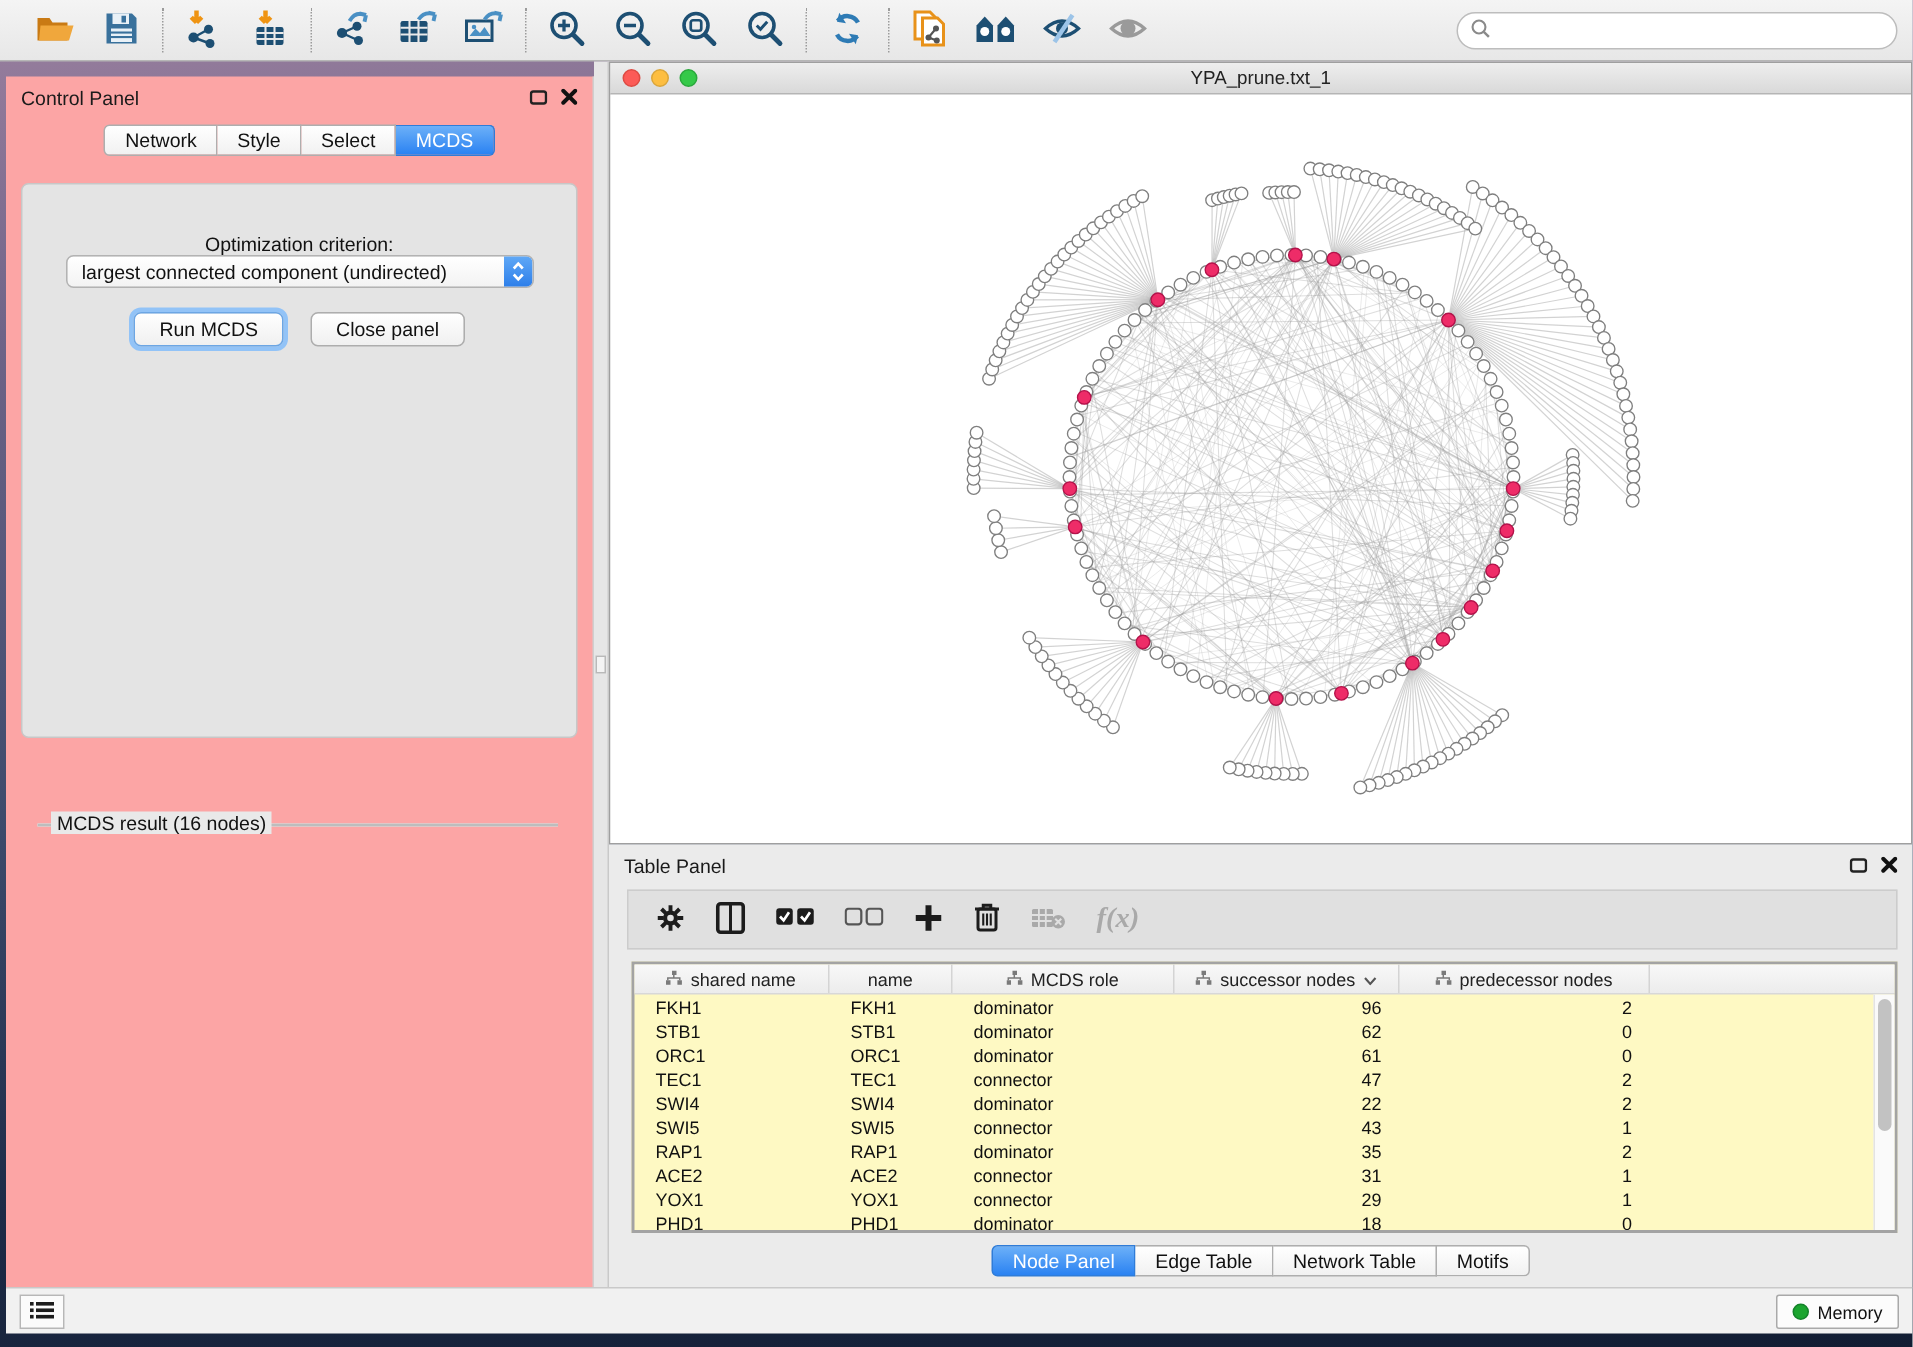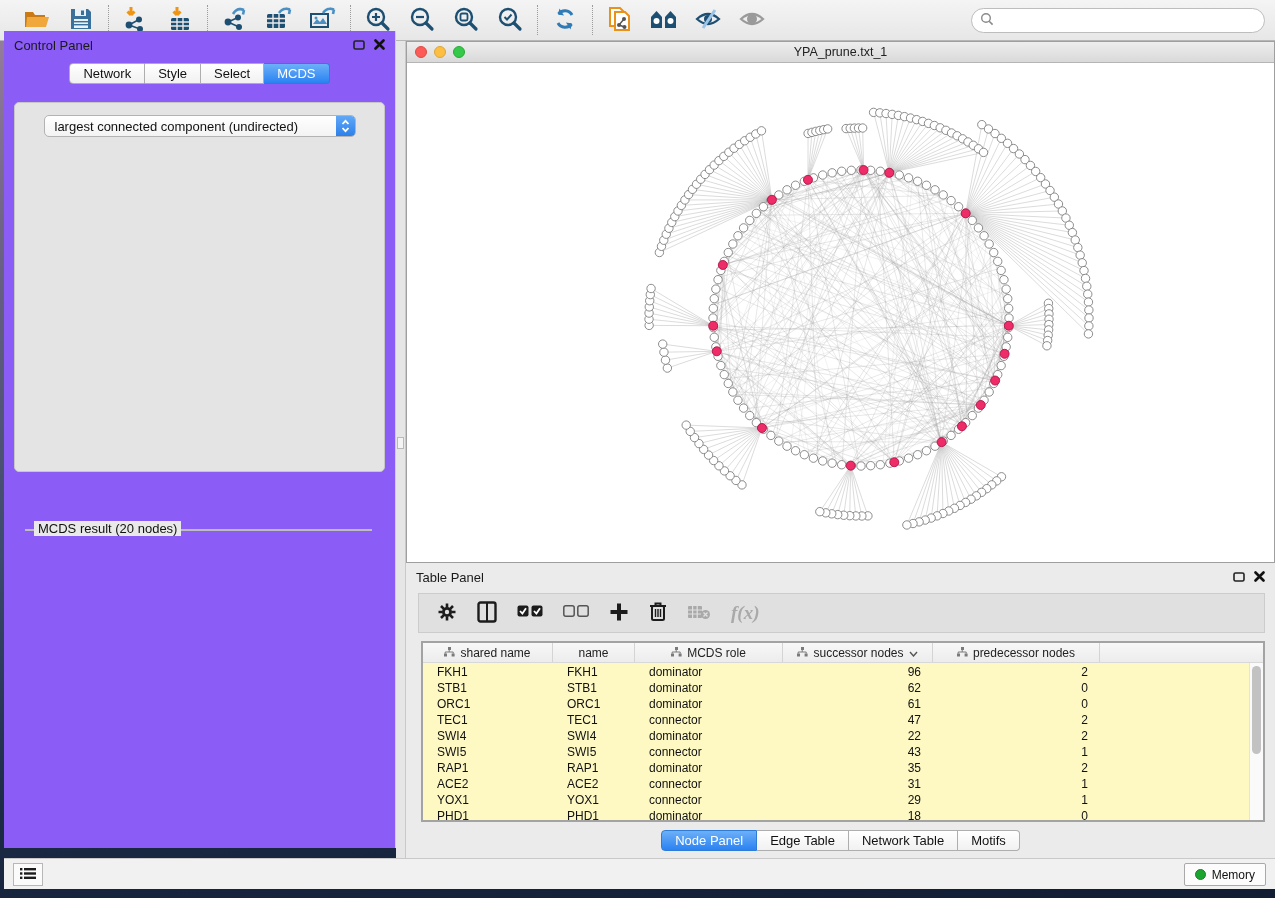--- a/index.html
+++ b/index.html
@@ -13,34 +13,34 @@
   .toolbar { position:absolute; left:0; top:0; width:1275px; height:41px;
     background:linear-gradient(#f4f4f4,#e7e7e7); border-bottom:1px solid #b6b6b6;
     display:flex; align-items:center; padding:0 10px; }
   .tb-group { display:flex; align-items:center; gap:14px; padding:0 12px; }
   .tb-sep { width:0; height:30px; border-left:1px dotted #9b9b9b; }
   .tb-btn { width:30px; height:28px; display:flex; align-items:center; justify-content:center; cursor:default; }
   .search-wrap { margin-left:auto; width:294px; height:25px; background:#fff; border:1px solid #bdbdbd;
     border-radius:13px; display:flex; align-items:center; padding:0 8px; gap:5px; }
   .search-wrap input { border:none; outline:none; flex:1; font-size:12px; font-family:"Liberation Sans",sans-serif; background:transparent; }
   
-  .control-panel { position:absolute; left:4px; top:31px; width:392px; height:817px; background:#8b5cf6; border-right:1px solid #cfcfcf; }
+  .control-panel { position:absolute; left:4px; top:51px; width:392px; height:817px; background:#fca5a5; border-right:1px solid #cfcfcf; }
   .panel-titlebar { height:28px; display:flex; align-items:center; padding:0 10px; }
   .panel-title { font-size:13px; color:#1a1a1a; }
   .panel-wctl { margin-left:auto; display:flex; gap:9px; align-items:center; }
   .cp-tabs { position:absolute; left:0; top:32px; width:100%; display:flex; justify-content:center; z-index:2; }
   .seg-btn { height:21px; padding:0 13px; background:linear-gradient(#ffffff,#f1f1f1); border:1px solid #aeaeae;
     border-left:none; font-size:13px; display:flex; align-items:center; color:#111; }
   .seg-btn:first-child { border-left:1px solid #aeaeae; border-radius:4px 0 0 4px; }
   .seg-btn:last-child { border-radius:0 4px 4px 0; }
   .seg-btn.active { background:linear-gradient(#6cb0f8,#2a82f2); color:#fff; border-color:#2f7cd8; }
   .cp-body { position:absolute; left:10px; right:10px; top:43px; height:370px;
     border:1px solid #c7c7c7; border-radius:5px; background:#e4e4e4; }
   .opt-label { text-align:center; margin-top:32px; font-size:13px; }
-  .select-row { display:flex; justify-content:center; margin-top:12px; }
+  .select-row { display:flex; justify-content:center; }
   .mac-select { width:312px; height:22px; background:linear-gradient(#ffffff,#f3f3f3); border:1px solid #b3b3b3;
     border-radius:5px; display:flex; align-items:center; overflow:hidden; }
   .mac-select .val { flex:1; padding-left:10px; font-size:13px; white-space:nowrap; }
   .mac-select .stepper { width:19px; height:22px; background:linear-gradient(#62aaf7,#2b7de9);
     display:flex; flex-direction:column; align-items:center; justify-content:center; gap:1px; }
   .btn-row { display:flex; justify-content:center; gap:18px; margin-top:16px; }
   .mac-btn { height:23px; padding:0 16px; background:linear-gradient(#ffffff,#f0f0f0); border:1px solid #adadad;
     border-radius:5px; font-size:13px; font-family:"Liberation Sans",sans-serif; color:#111; }
   .mac-btn.focus-ring { box-shadow:0 0 0 3px #92c3f7; border-color:#6ca6e4; }
   .result-box { position:absolute; left:10px; right:12px; top:426px; bottom:20px; border:1px solid #bdbdbd; background:#fff; }
@@ -260,33 +260,38 @@
     </span>
   </div>
   <div class="cp-tabs">
       <span class="seg-btn">Network</span>
       <span class="seg-btn">Style</span>
       <span class="seg-btn">Select</span>
       <span class="seg-btn active">MCDS</span>
     </div>
   <div style="position:relative; height:100%;">
     <div class="cp-body">
+      <div class="opt-label">Optimization criterion:</div>
       <div class="select-row">
         <div class="mac-select">
           <span class="val">largest connected component (undirected)</span>
           <span class="stepper">
               <svg width="9" height="14" viewBox="0 0 9 14">
                 <path d="M1.5 5 L4.5 1.8 L7.5 5" fill="none" stroke="#fff" stroke-width="1.8"></path>
                 <path d="M1.5 9 L4.5 12.2 L7.5 9" fill="none" stroke="#fff" stroke-width="1.8"></path>
               </svg>
             </span>
         </div>
       </div>
+      <div class="btn-row">
+        <button class="mac-btn focus-ring">Run MCDS</button>
+        <button class="mac-btn">Close panel</button>
+      </div>
       <div class="result-box">
-        <span class="result-legend">MCDS result (20 nodes)</span>
+        <span class="result-legend">MCDS result (16 nodes)</span>
         <div class="result-list"></div>
         <div class="result-scroll"></div>
       </div>
     </div>
   </div>
 </div>
 
 <div class="splitter">
     <div class="handle"></div>
   </div>

